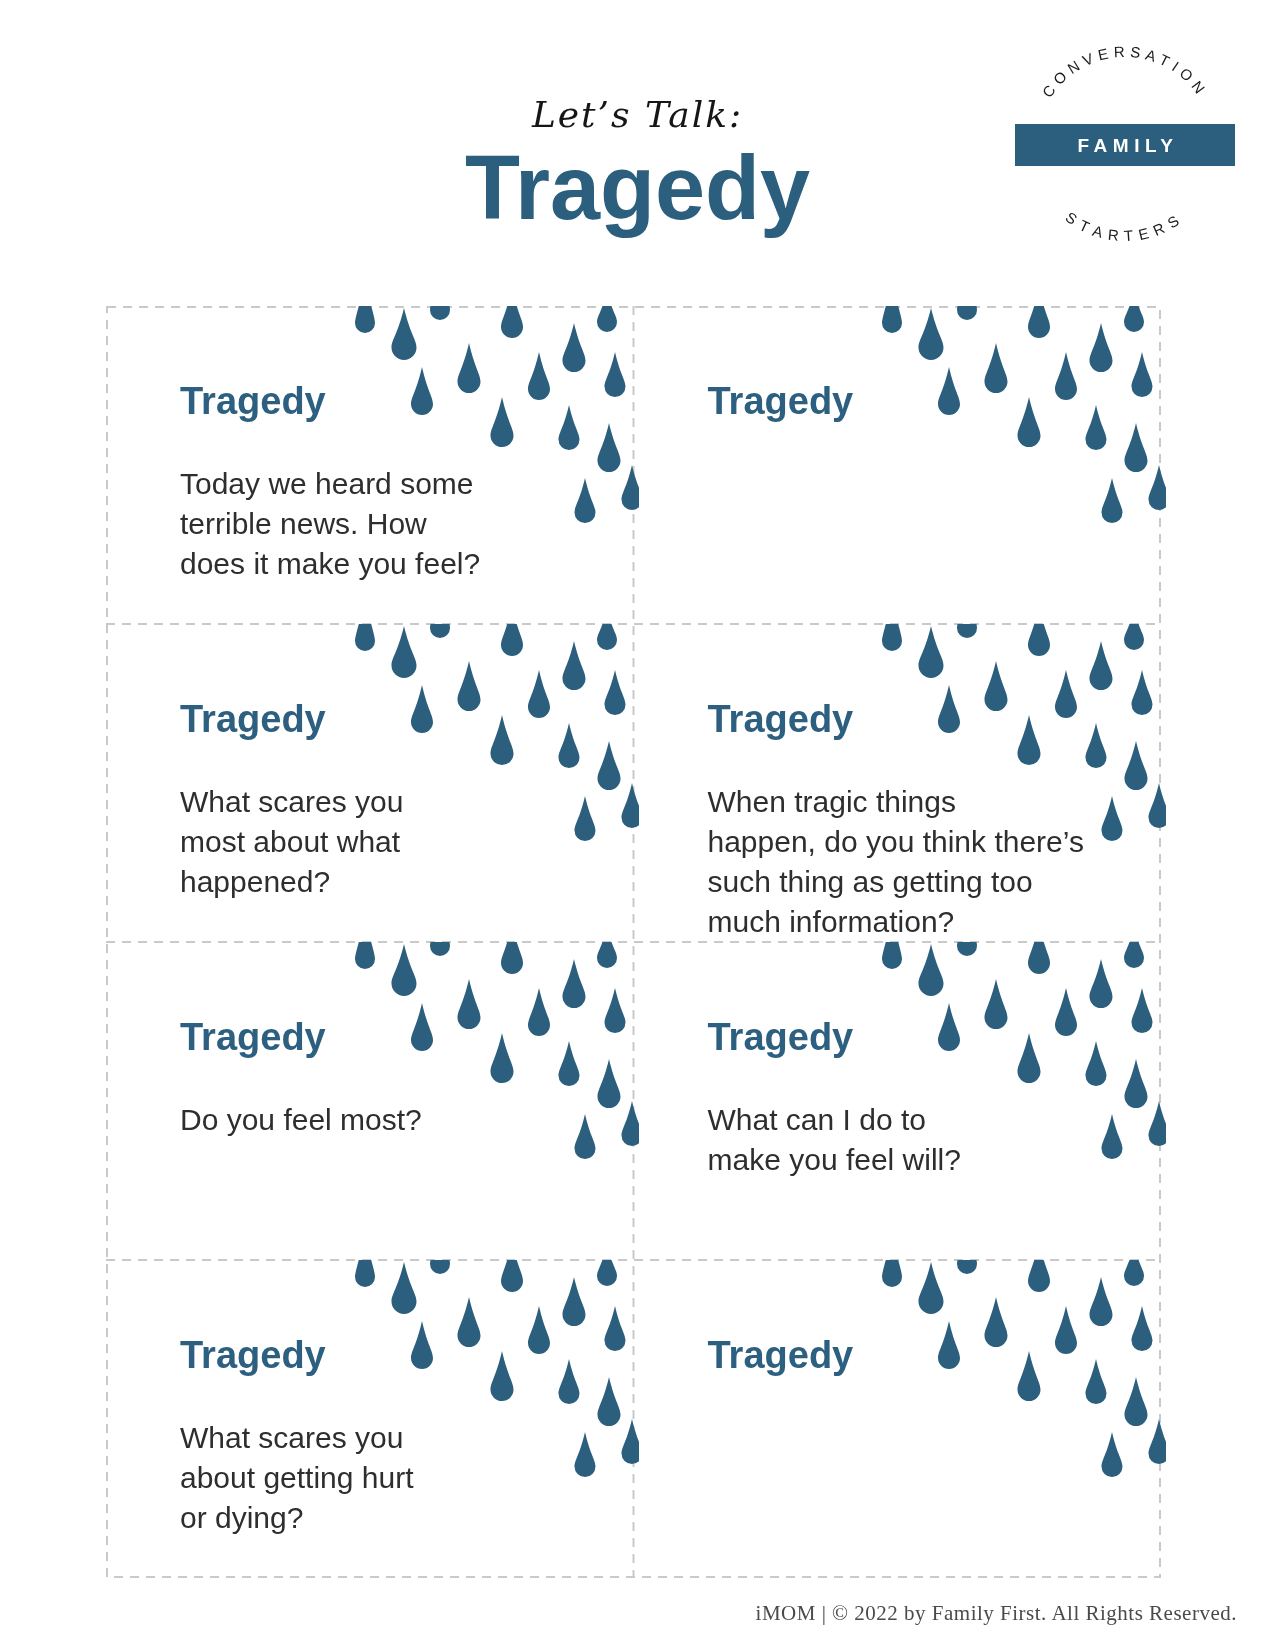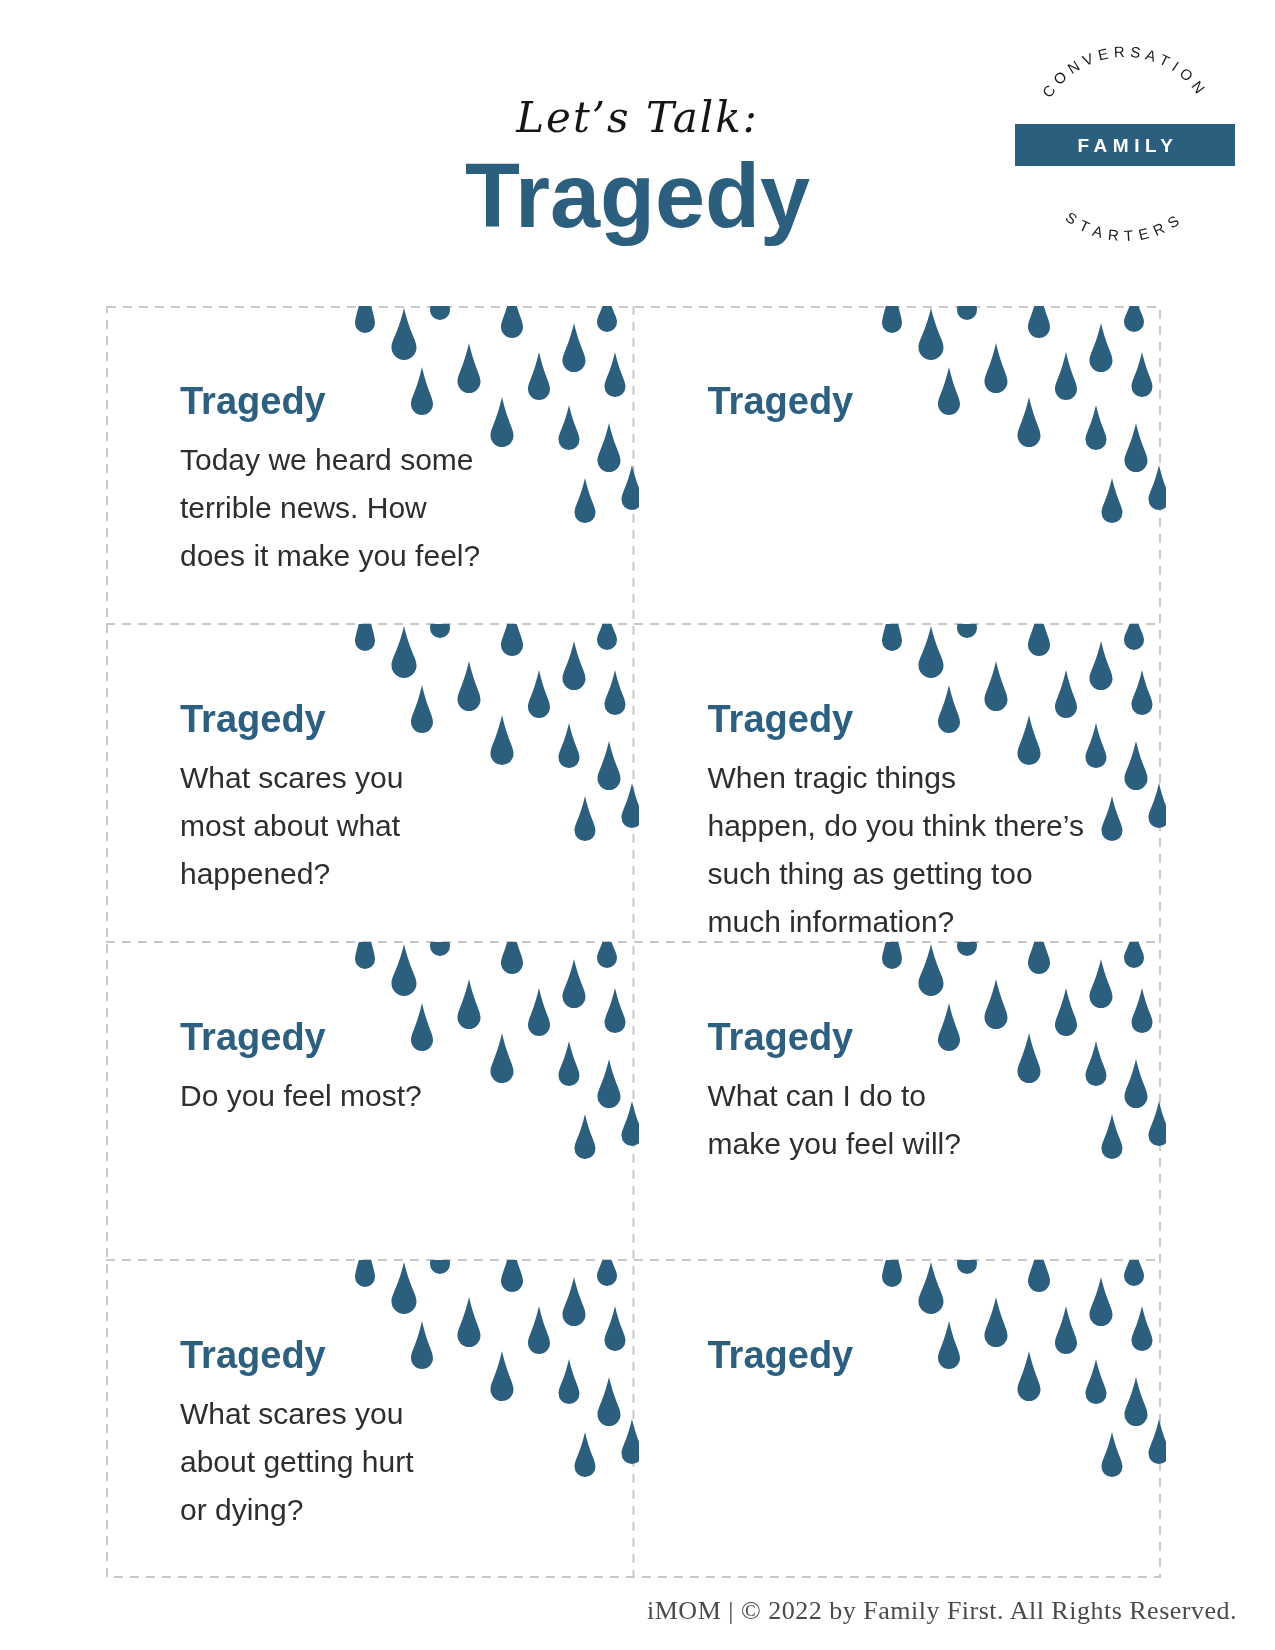--- a/index.html
+++ b/index.html
@@ -8,21 +8,21 @@
     width:1275px;height:1650px;
     background:#ffffff;
     overflow:hidden;
     font-family:"Liberation Sans", sans-serif;
   }
   
   .header{position:absolute;left:0;top:92px;width:100%;text-align:center;}
   .header-script{
     font-family:"DejaVu Serif", serif;
     font-style:italic;
-    font-size:42px;
+    font-size:36px;
     line-height:1.25;
     color:#161616;
     letter-spacing:2px;
   }
   .header-title{
     font-family:"Liberation Sans", sans-serif;
     font-weight:bold;
     font-size:90px;
     line-height:1;
     margin-top:6px;
@@ -57,37 +57,37 @@
   .card{position:relative;padding:76px 10px 0 74px;box-sizing:border-box;}
   .card-heading{
     position:relative;z-index:2;
     font-weight:bold;
     font-size:38px;
     line-height:1;
     color:#2D6080;
   }
   .card-question{
     position:relative;z-index:2;
-    margin-top:16px;
+    margin-top:44px;
     font-size:30px;
-    line-height:48px;
+    line-height:40px;
     color:#2e2e2e;
     white-space:pre-line;
   }
   .drops{
     position:absolute;top:0;right:-5px;
     width:290px;height:225px;
     z-index:1;
     pointer-events:none;
   }
   
   .footer{
     position:absolute;right:38px;bottom:24px;
     font-family:"Liberation Serif", serif;
-    font-size:26px;
+    font-size:21px;
     color:#4a4a4a;
     letter-spacing:0.5px;
   }
 </style>
 </head>
 <body>
 
 <div class="page">
 
   <div class="header">

